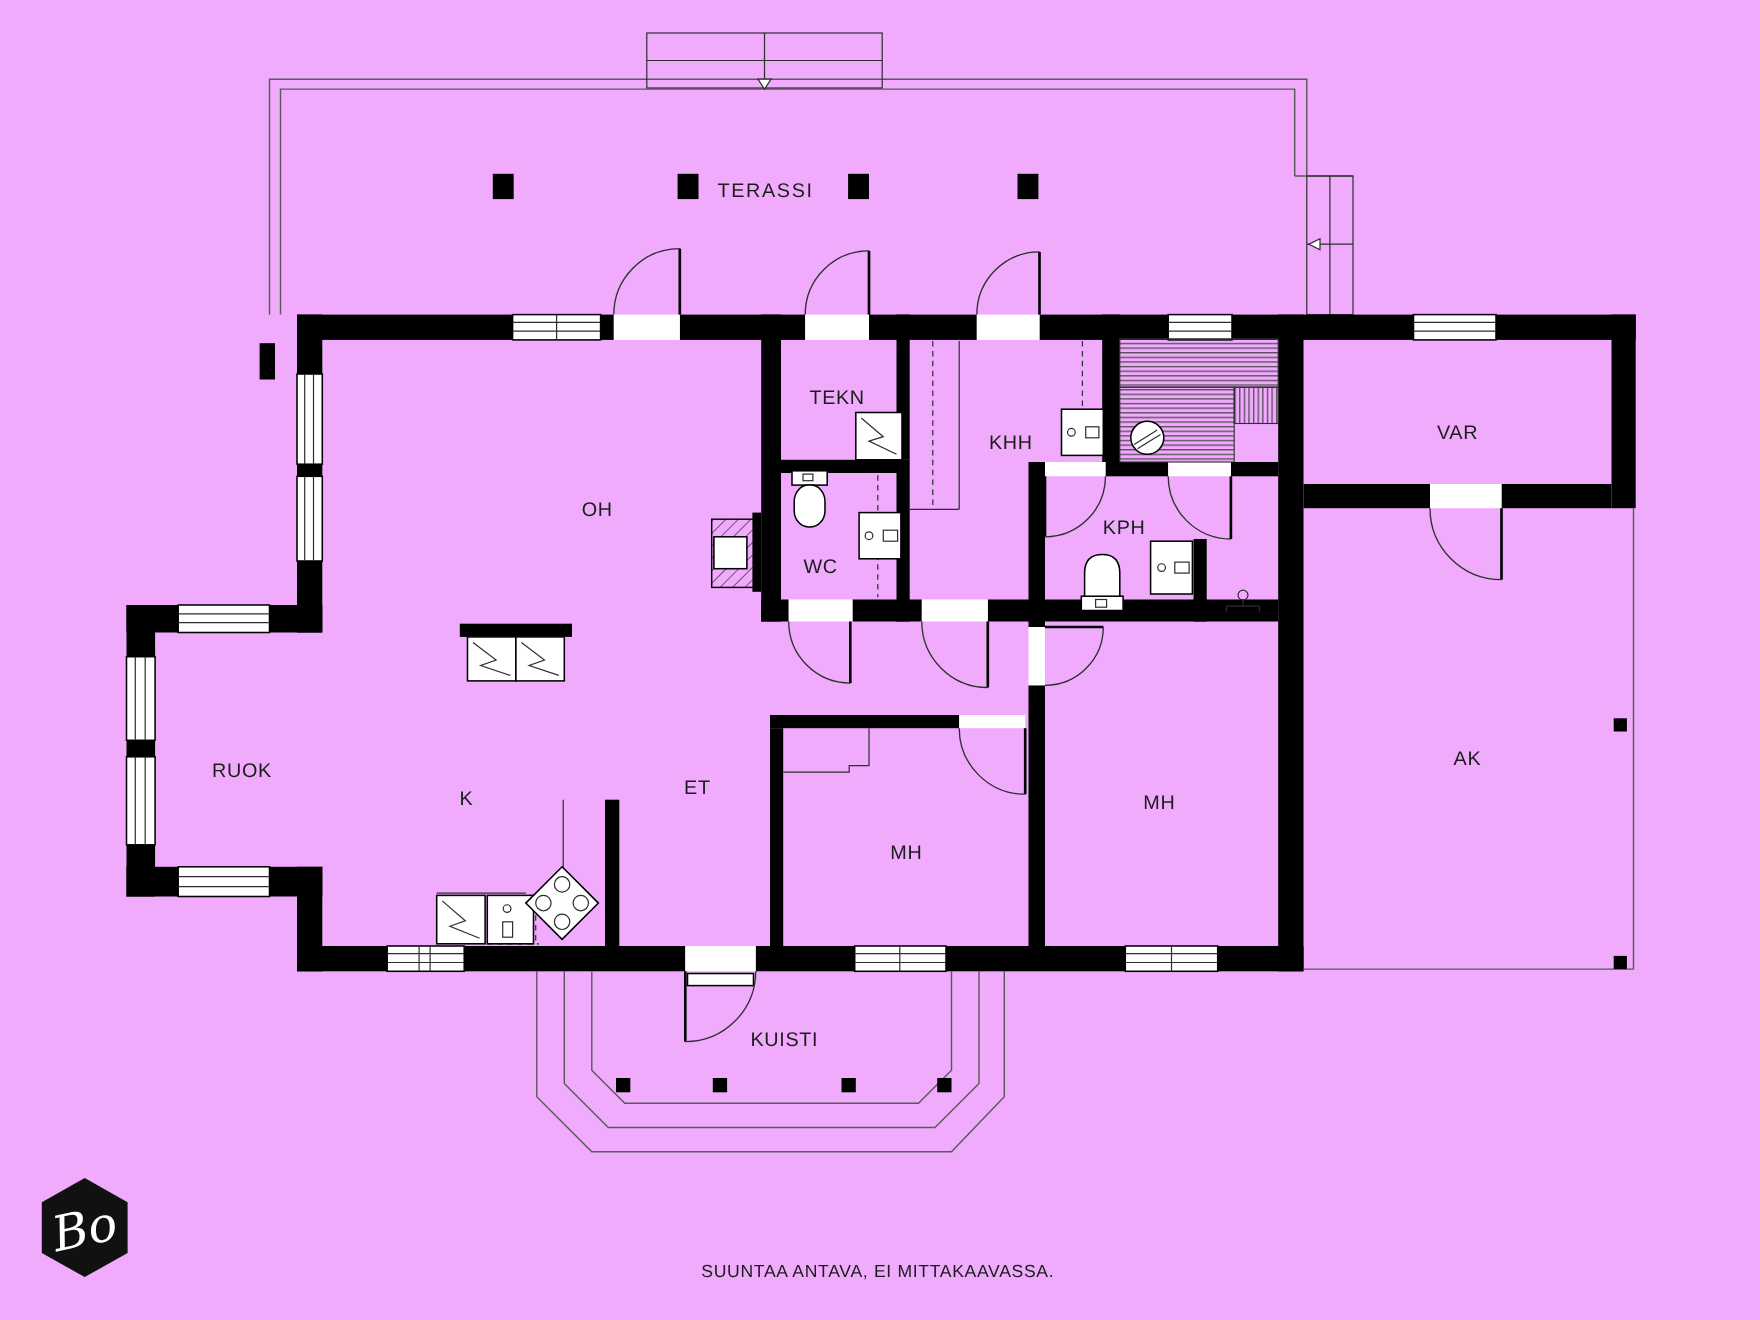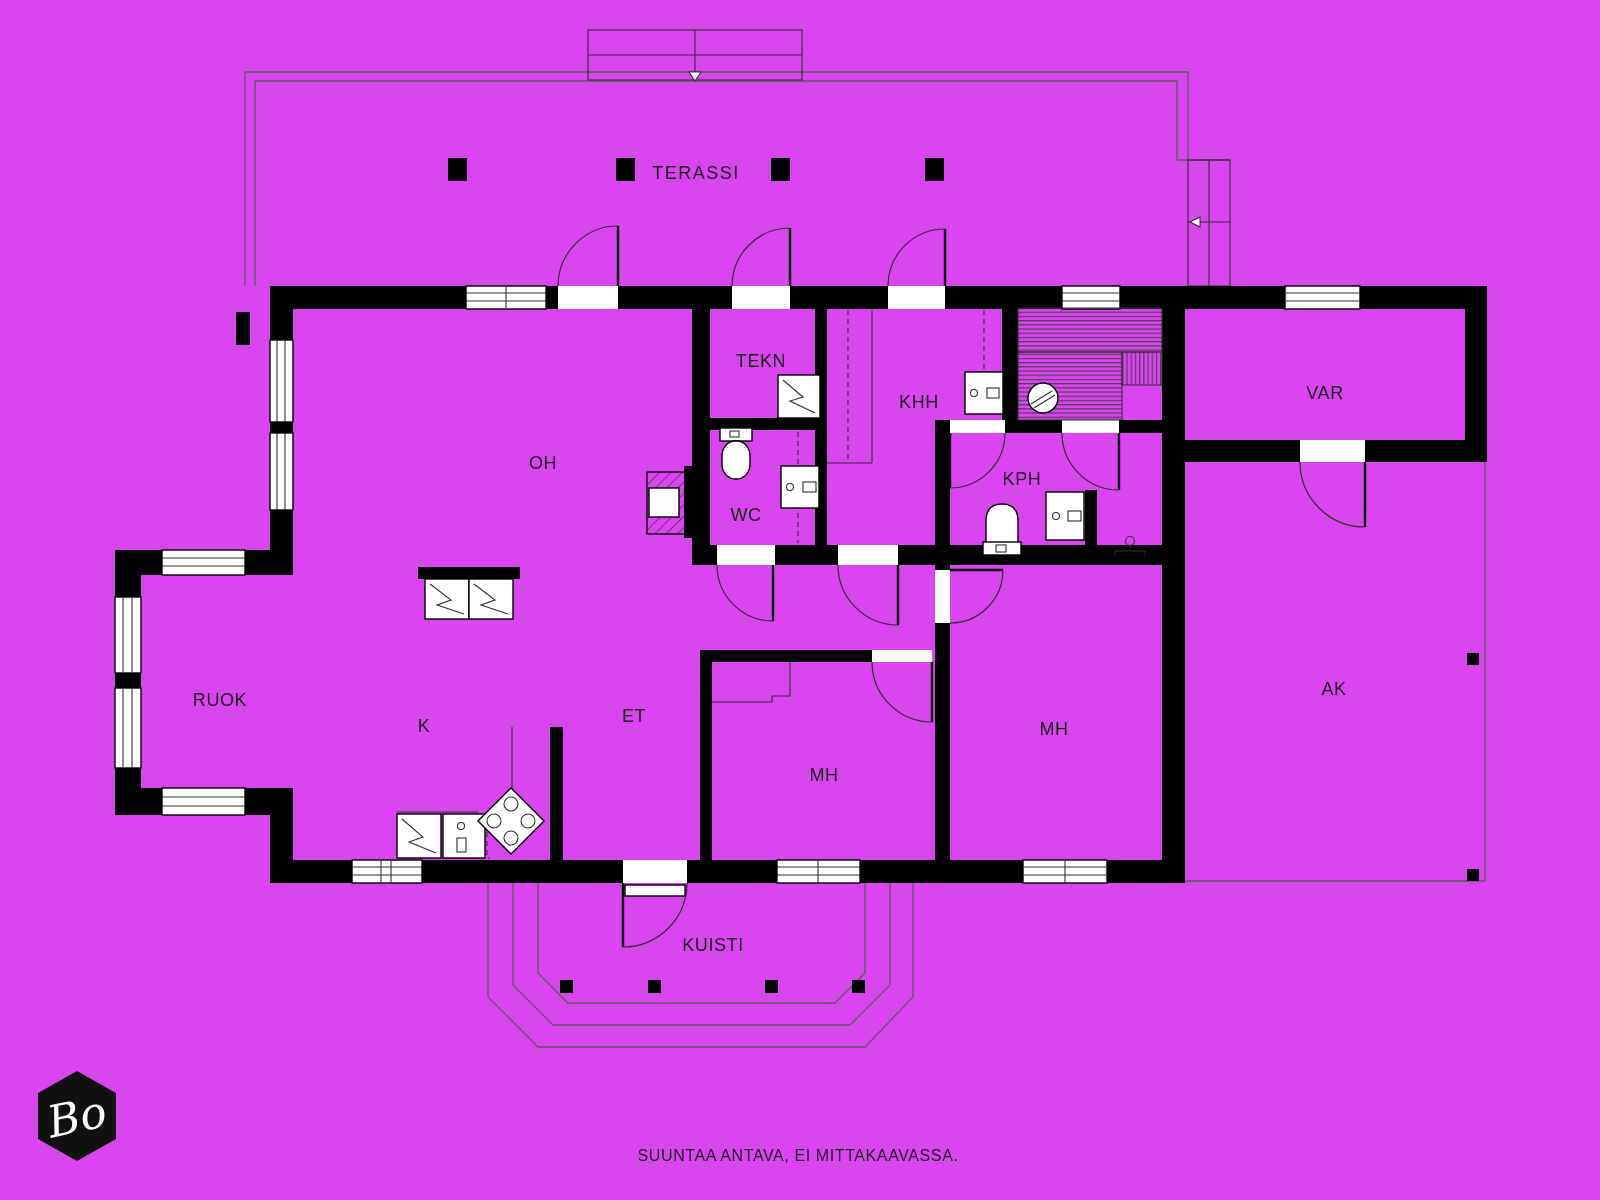--- a/index.html
+++ b/index.html
@@ -1,16 +1,16 @@
 <!DOCTYPE html>
 <html><head>
 <meta charset="utf-8">
 <style>
   html,body{margin:0;padding:0;background:#ffffff;}
-  .stage{position:relative;width:1600px;height:1200px;background:#d946ef;overflow:hidden;
+  .stage{position:relative;width:1600px;height:1200px;background:#f0abfc;overflow:hidden;
          font-family:"Liberation Sans","DejaVu Sans",sans-serif;}
   svg{position:absolute;inset:0;}
   .wall{fill:#000000;stroke:none;}
   .gap{fill:#ffffff;stroke:none;}
   .wf{fill:#ffffff;stroke:#000000;stroke-width:1.4;}
   .s2{fill:none;stroke:#2e2e2e;stroke-width:1.1;}
   .gray{fill:none;stroke:#5a5a5a;stroke-width:1.3;}
   .dash{fill:none;stroke:#2e2e2e;stroke-width:1.1;stroke-dasharray:5 4;}
   .arc{fill:none;stroke:#2e2e2e;stroke-width:1.2;}
   .leaf{stroke:#000000;stroke-width:2.4;}

